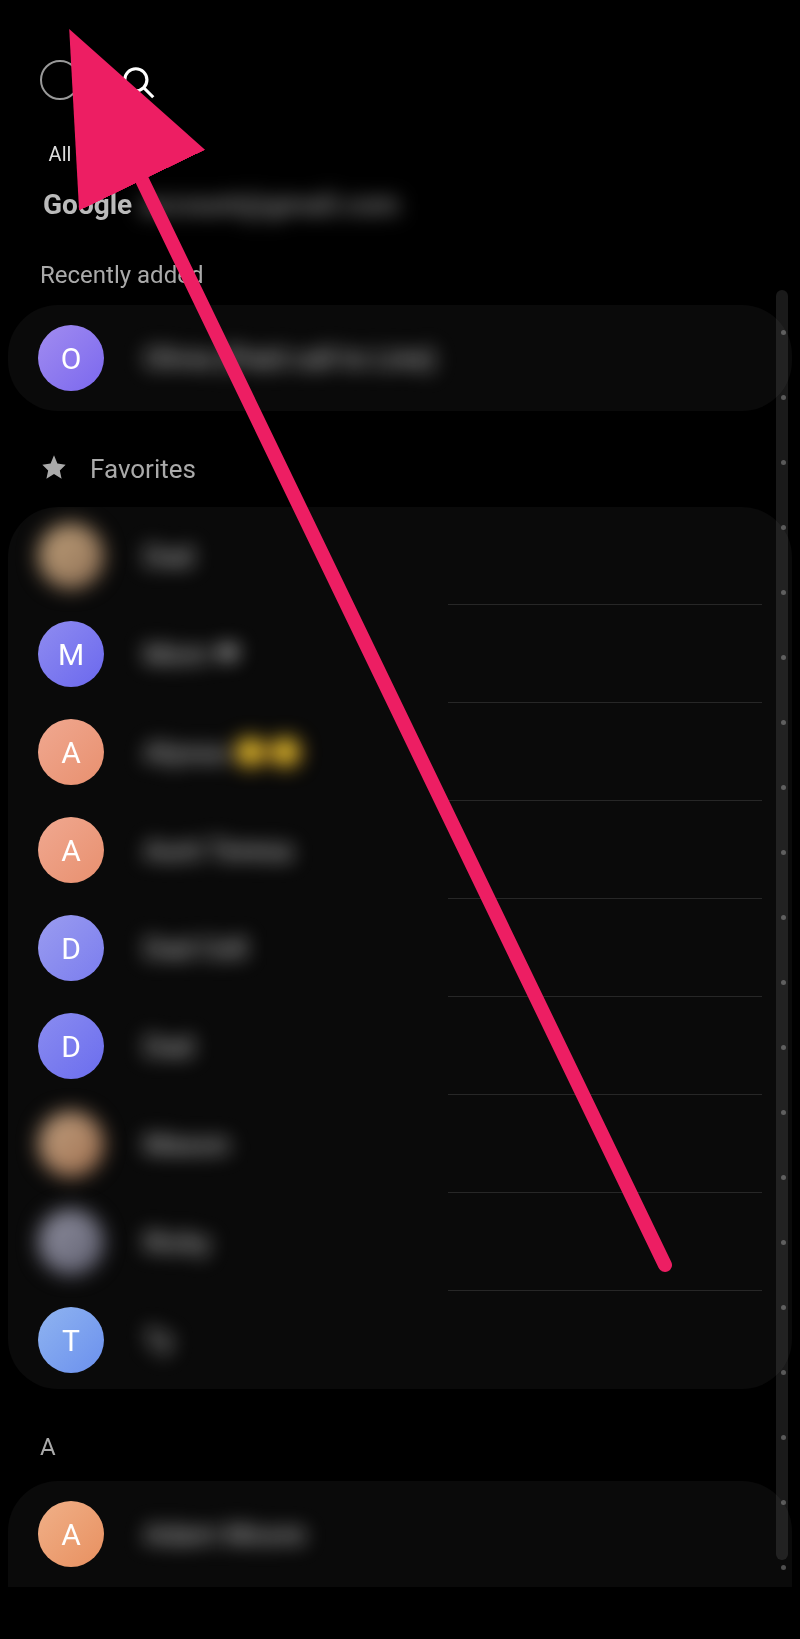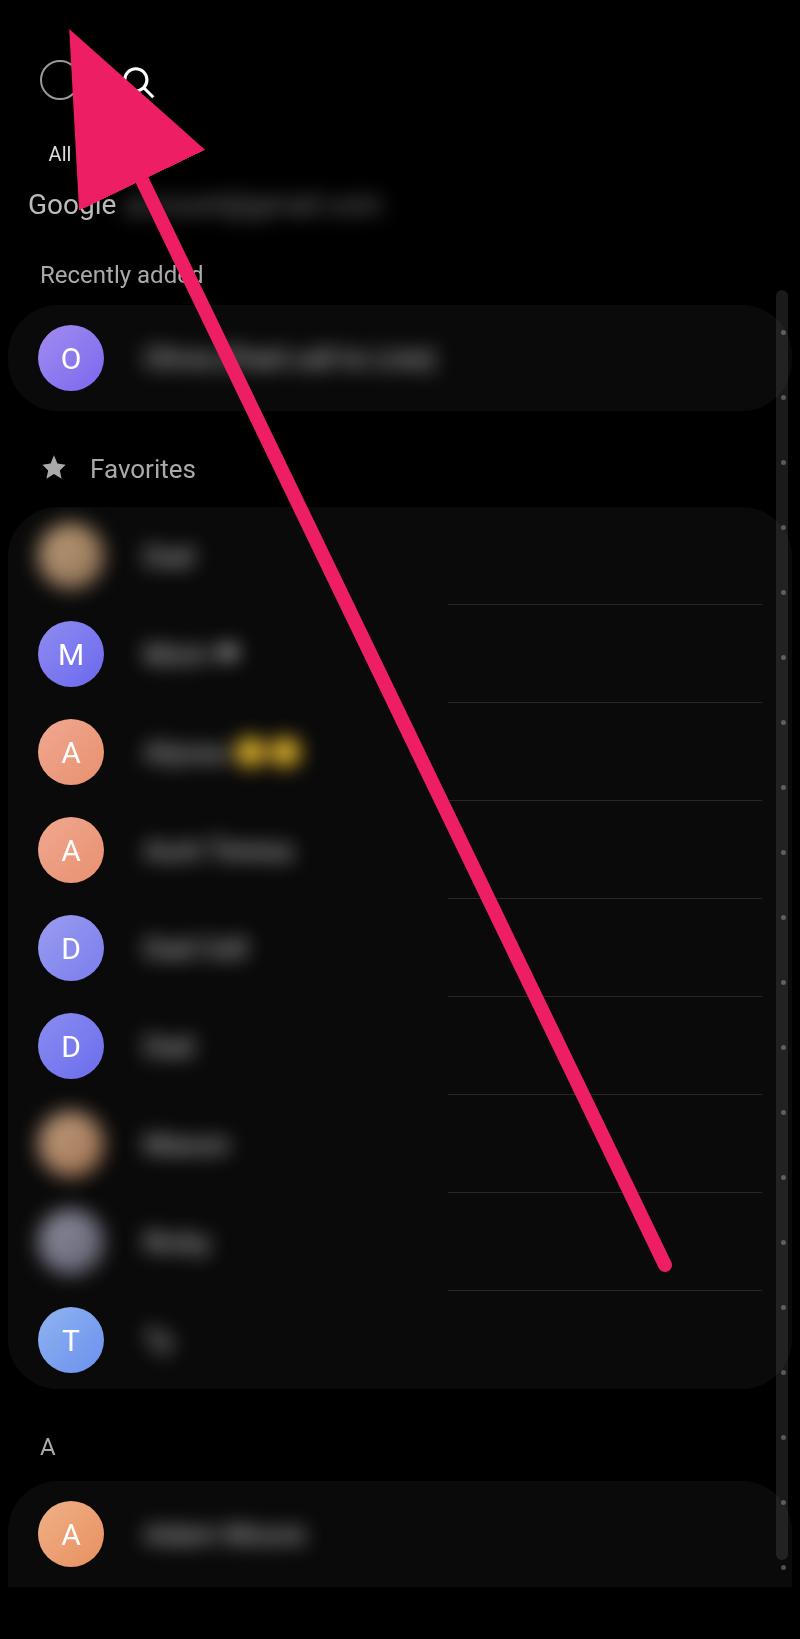--- a/index.html
+++ b/index.html
@@ -4,21 +4,21 @@
 <style>
   * { box-sizing: border-box; margin: 0; padding: 0; }
   html, body { width: 800px; height: 1639px; background: #000; font-family: -apple-system, Roboto, "Segoe UI", sans-serif; color: #fff; overflow: hidden; position: relative; }
   .header { display: flex; align-items: flex-start; padding: 60px 30px 10px 40px; }
   .select-all { display: flex; flex-direction: column; align-items: center; margin-right: 40px; cursor: pointer; gap: 36px; }
   .select-all .circle { width: 40px; height: 40px; border: 2px solid #999; border-radius: 50%; }
   .select-all .lbl { font-size: 20px; color: #ddd; margin-top: 6px; }
   .header-title { font-size: 38px; font-weight: 600; color: #fff; flex: 1; margin-top: -2px; }
   .search-btn { margin-top: 4px; }
   .search-btn svg { width: 38px; height: 38px; stroke: #fff; fill: none; stroke-width: 2; }
-  .account-row { padding: 12px 40px 30px 28px; font-size: 28px; color: #bbb; display: flex; align-items: flex-end; }
+  .account-row { padding: 12px 40px 30px 43px; font-size: 28px; color: #bbb; display: flex; align-items: flex-end; font-weight: bold; }
   .account-row .blur { filter: blur(10px); margin-left: 8px; color: #888; }
   .section-label { font-size: 24px; color: #aaa; padding: 10px 40px 16px 40px; }
   .group { background: rgba(255,255,255,0.04); border-radius: 50px; margin: 0 8px 20px 8px; overflow: hidden; }
   .group-tight { background: rgba(255,255,255,0.04); border-radius: 50px 50px 0 0; margin: 0 8px 0 8px; }
   .fav-header { display: flex; align-items: center; padding: 22px 40px 22px 40px; background: #000; }
   .fav-header .star { margin-right: 22px; }
   .fav-header .star svg { width: 28px; height: 28px; fill: #aaa; }
   .fav-header .txt { font-size: 26px; color: #aaa; }
   .contact-row { display: flex; align-items: center; padding: 16px 30px 16px 30px; position: relative; }
   .contact-row.tall { padding: 20px 30px; }

